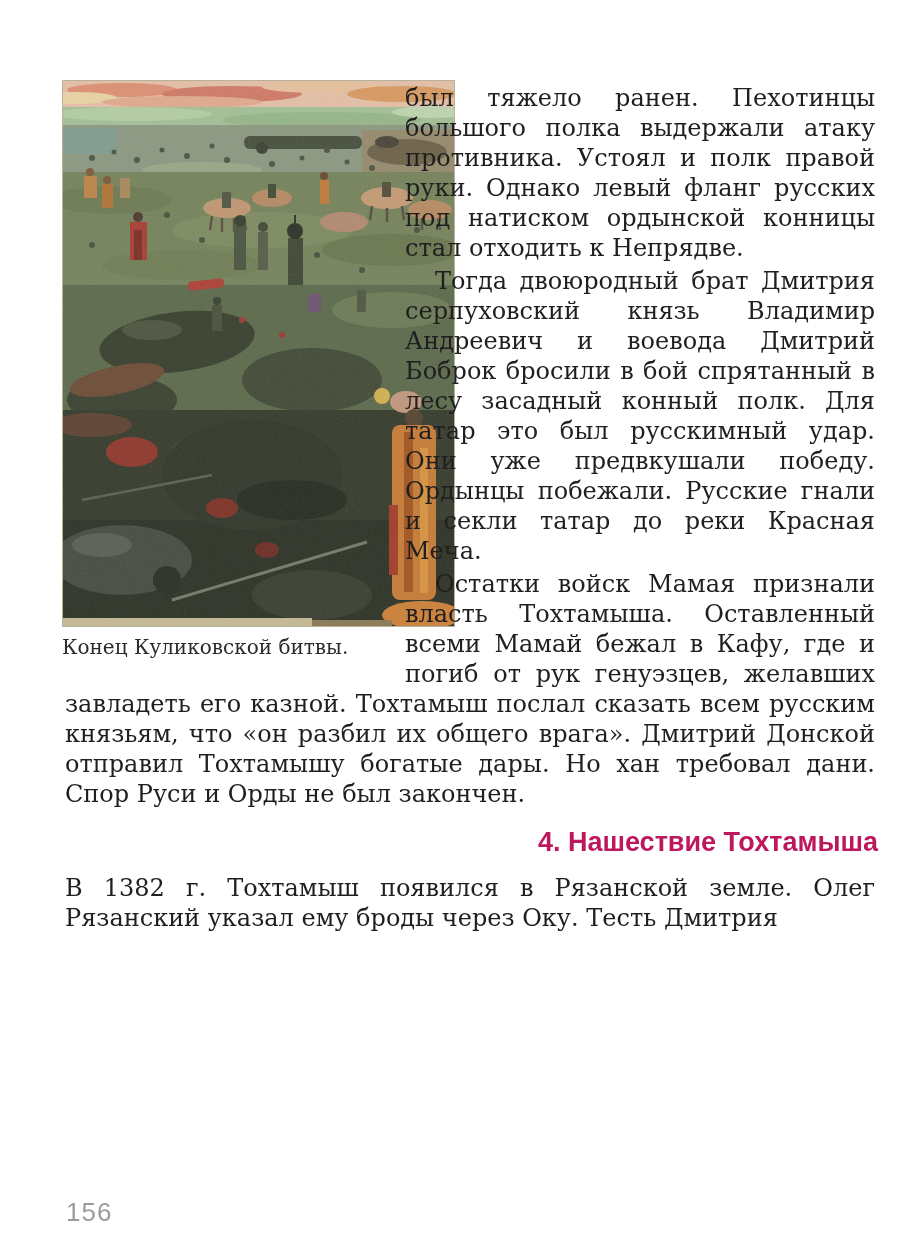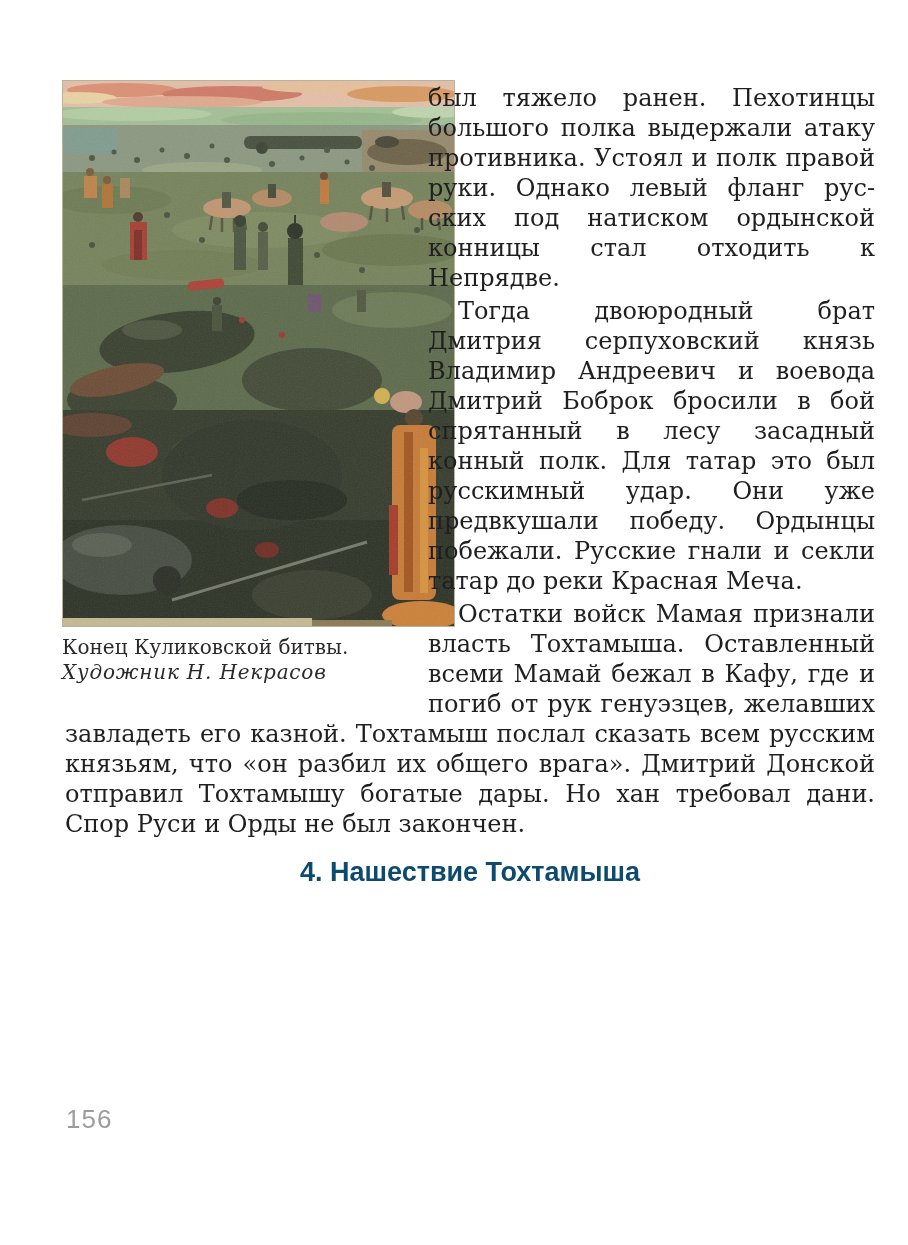--- a/index.html
+++ b/index.html
@@ -16,21 +16,20 @@
   }
   .content {
     position: absolute;
     left: 62px; top: 80px;
     width: 816px;
     color: #1f1f1f;
   }
   .figure-float {
     float: left;
     width: 343px;
-    margin-right: 23px;
     margin-bottom: 20px;
   }
   .painting-wrap {
     width: 393px; height: 547px;
     line-height: 0;
   }
   .caption {
     font-size: 20px;
     line-height: 25px;
     color: #2a2a2a;
@@ -48,27 +47,27 @@
     hyphens: manual;
     color: #1f1f1f;
   }
   p.indent { text-indent: 30px; }
   p.body b { font-weight: bold; }
   h2.section {
     font-family: "Liberation Sans", sans-serif;
     font-weight: bold;
     font-size: 27px;
     line-height: 30px;
-    color: #0c4a6e;
+    color: #be185d;
     margin: 18px 0 16px 0;
-    text-align: center;
+    text-align: right;
   }
   .page-number {
     position: absolute;
-    left: 66px; top: 1104px;
+    left: 66px; top: 1197px;
     font-family: "Liberation Sans", sans-serif;
     font-size: 26px;
     color: #9c9c9c;
     letter-spacing: 1px;
   }
 </style>
 </head>
 <body>
 
 <div class="page">
@@ -210,26 +209,26 @@
 
           <rect x="0" y="538" width="250" height="9" fill="#c5b993"></rect>
           <rect x="250" y="540" width="80" height="7" fill="#8a7a55"></rect>
 
           <rect x="0" y="0" width="393" height="547" filter="url(#grain)" opacity="0.13"></rect>
           <rect x="0.5" y="0.5" width="392" height="546" fill="none" stroke="#b9b29a" stroke-width="1"></rect>
         </svg>
       </div>
       <div class="caption">
         <div>Конец Куликовской битвы.</div>
-        <div class="artist">Художник Н. Некрасов</div>
       </div>
     </div>
 
     <p class="body">был тяжело ранен. Пехотин­цы большого полка выдер­жали атаку противника. Ус­тоял и полк правой руки. Однако левый фланг рус­ских под натиском ордын­ской конницы стал отхо­дить к Непрядве.</p>
     <p class="body indent">Тогда двоюродный брат Дмитрия серпуховский князь Владимир Андре­евич и вое­вода Дмитрий Боброк броси­ли в бой спрятан­ный в лесу засадный конный полк. Для татар это был русским­ный удар. Они уже предвку­шали победу. Ордынцы побежали. Русские гнали и секли татар до реки Красная Меча.</p>
     <p class="body indent">Остатки войск Мамая признали власть Тохтамыша. Оставлен­ный всеми Мамай бежал в Кафу, где и погиб от рук генуэз­цев, желав­ших завла­деть его казной. Тохта­мыш послал сказать всем русским князьям, что «он раз­бил их общего врага». Дмитрий Донской отправил Тохта­мышу богатые дары. Но хан требовал дани. Спор Руси и Орды не был закончен.</p>
 
     <h2 class="section">4. Нашествие Тохтамыша</h2>
 
+    <p class="body">В 1382 г. Тохтамыш появился в Рязанской земле. Олег Рязанский указал ему броды через Оку. Тесть Дмитрия</p>
   </div>
 
   <div class="page-number">156</div>
 </div>
 
 </body></html>

